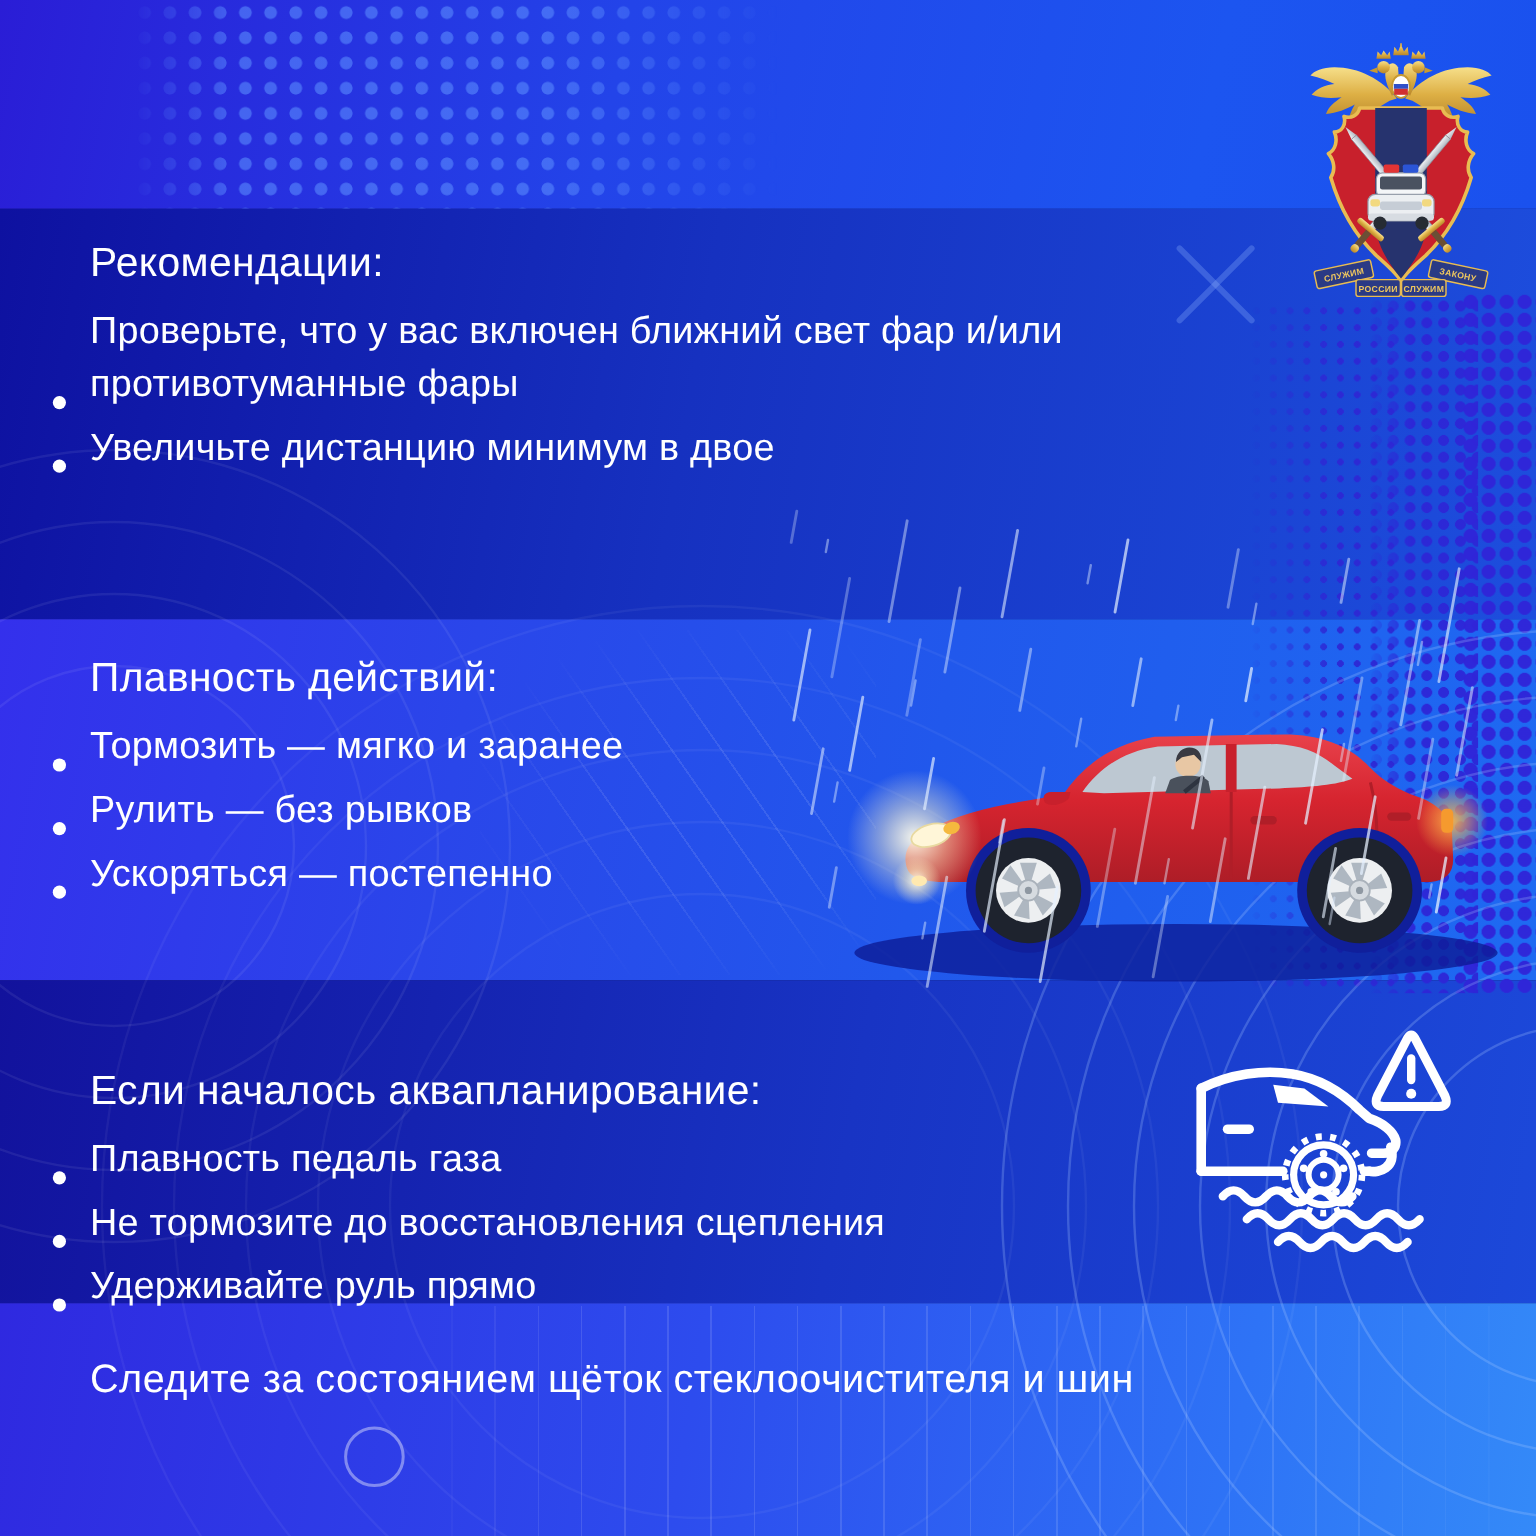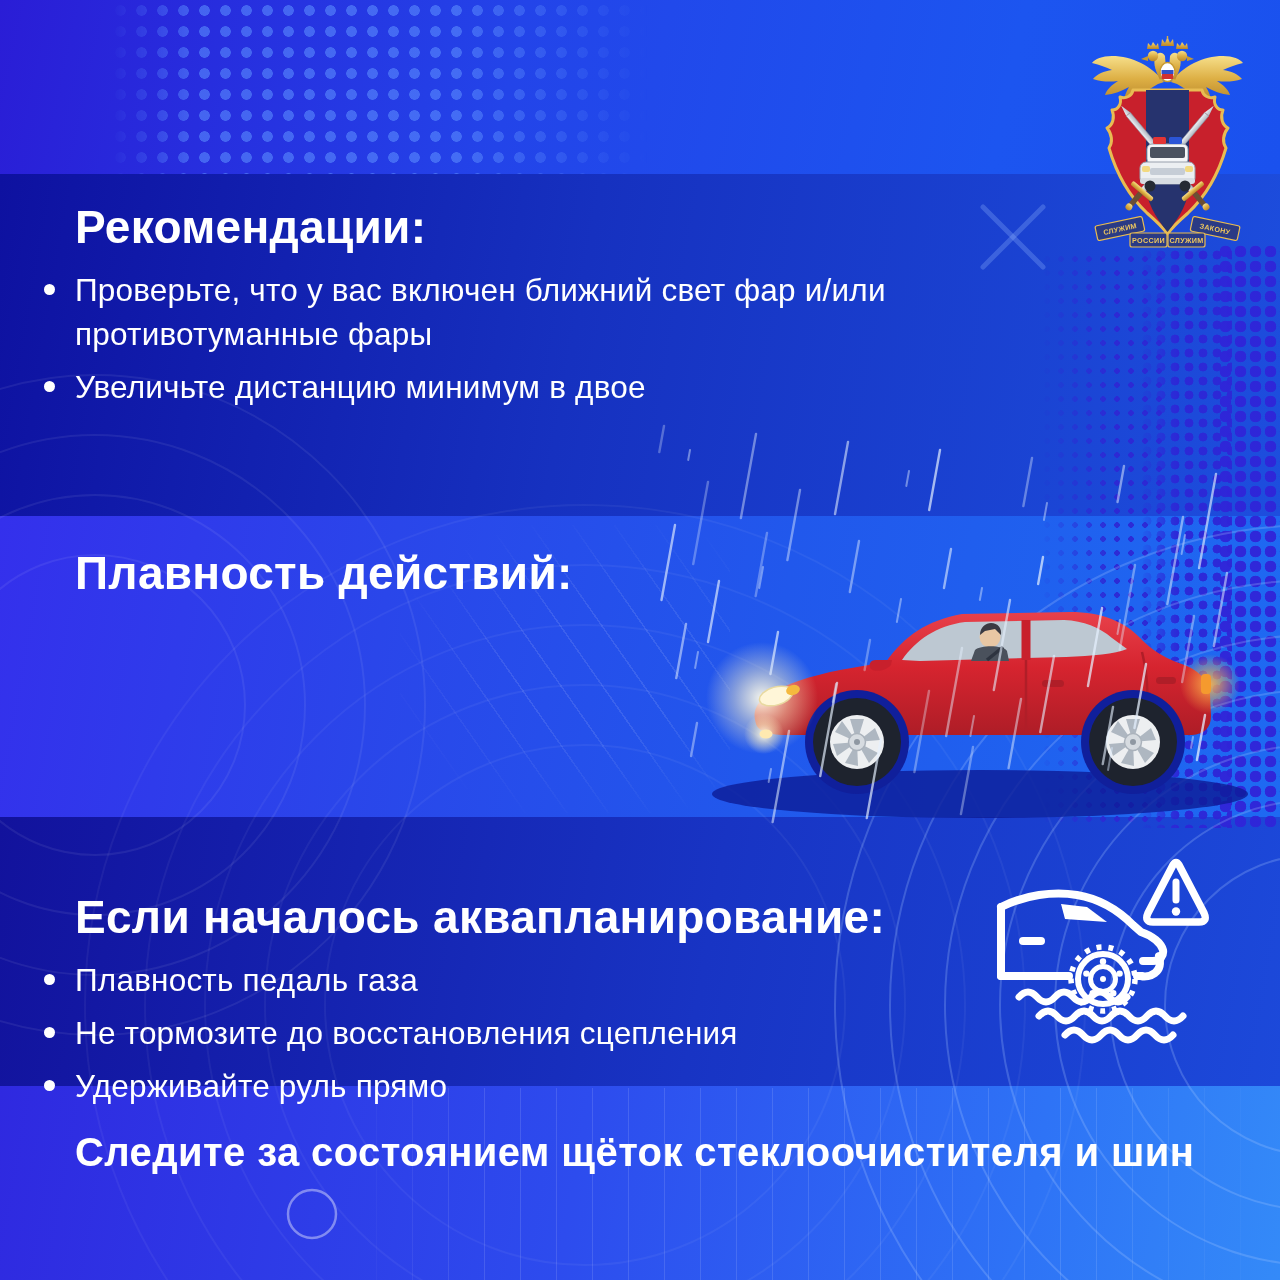--- a/index.html
+++ b/index.html
@@ -47,33 +47,33 @@
     position:absolute;left:340px;top:1088px;width:940px;height:192px;
     background:repeating-linear-gradient(90deg,rgba(255,255,255,.12) 0 1.3px,transparent 1.3px 36px);
     -webkit-mask-image:linear-gradient(to right,transparent 0,#000 15%,#000 80%,transparent 100%);
             mask-image:linear-gradient(to right,transparent 0,#000 15%,#000 80%,transparent 100%);
   }
   .deco-svg{position:absolute;left:0;top:0;}
 
   
   .section{position:absolute;left:44px;z-index:6;}
   .sec-title{
-    font-size:46px;font-weight:700;letter-spacing:.3px;margin:0 0 14px 31px;
+    font-size:34px;font-weight:400;letter-spacing:.3px;margin:0 0 14px 31px;
   }
   .blist{list-style:none;margin:0;padding:0;}
-  .blist li{display:flex;align-items:flex-start;margin-bottom:9px;}
+  .blist li{display:flex;align-items:flex-end;margin-bottom:9px;}
   .bullet-dot{flex:0 0 11px;width:11px;height:11px;border-radius:50%;background:#fff;margin:16px 20px 0 0;}
   .bullet-text{font-size:31.5px;font-weight:400;letter-spacing:.2px;line-height:44px;max-width:1010px;}
   .sec-recommendations{top:200px;}
   .sec-smoothness{top:546px;}
   .sec-smoothness .blist li{margin-bottom:9px;}
   .sec-aquaplaning{top:890px;}
   .footer-line{
     position:absolute;left:75px;top:1130px;z-index:6;
-    font-size:40px;font-weight:700;letter-spacing:.4px;max-width:1140px;
+    font-size:33px;font-weight:400;letter-spacing:.4px;max-width:1140px;
   }
 
   
   .emblem{position:absolute;left:1090px;top:36px;width:155px;height:212px;z-index:6;}
   .car-illu{position:absolute;left:690px;top:556px;width:560px;height:272px;z-index:3;}
   .rain{position:absolute;left:650px;top:420px;width:630px;height:420px;z-index:4;}
   .aqua-icon{position:absolute;left:995px;top:855px;width:215px;height:195px;z-index:6;}
 </style>
 </head>
 <body>
@@ -392,20 +392,34 @@
       </li>
       <li>
         <span class="bullet-dot"></span>
         <span class="bullet-text">Увеличьте дистанцию минимум в двое</span>
       </li>
     </ul>
   </section>
 
   <section class="section sec-smoothness">
     <h2 class="sec-title">Плавность действий:</h2>
+    <ul class="blist">
+      <li>
+        <span class="bullet-dot"></span>
+        <span class="bullet-text">Тормозить — мягко и заранее</span>
+      </li>
+      <li>
+        <span class="bullet-dot"></span>
+        <span class="bullet-text">Рулить — без рывков</span>
+      </li>
+      <li>
+        <span class="bullet-dot"></span>
+        <span class="bullet-text">Ускоряться — постепенно</span>
+      </li>
+    </ul>
   </section>
 
   <section class="section sec-aquaplaning">
     <h2 class="sec-title">Если началось аквапланирование:</h2>
     <ul class="blist">
       <li>
         <span class="bullet-dot"></span>
         <span class="bullet-text">Плавность педаль газа</span>
       </li>
       <li>

